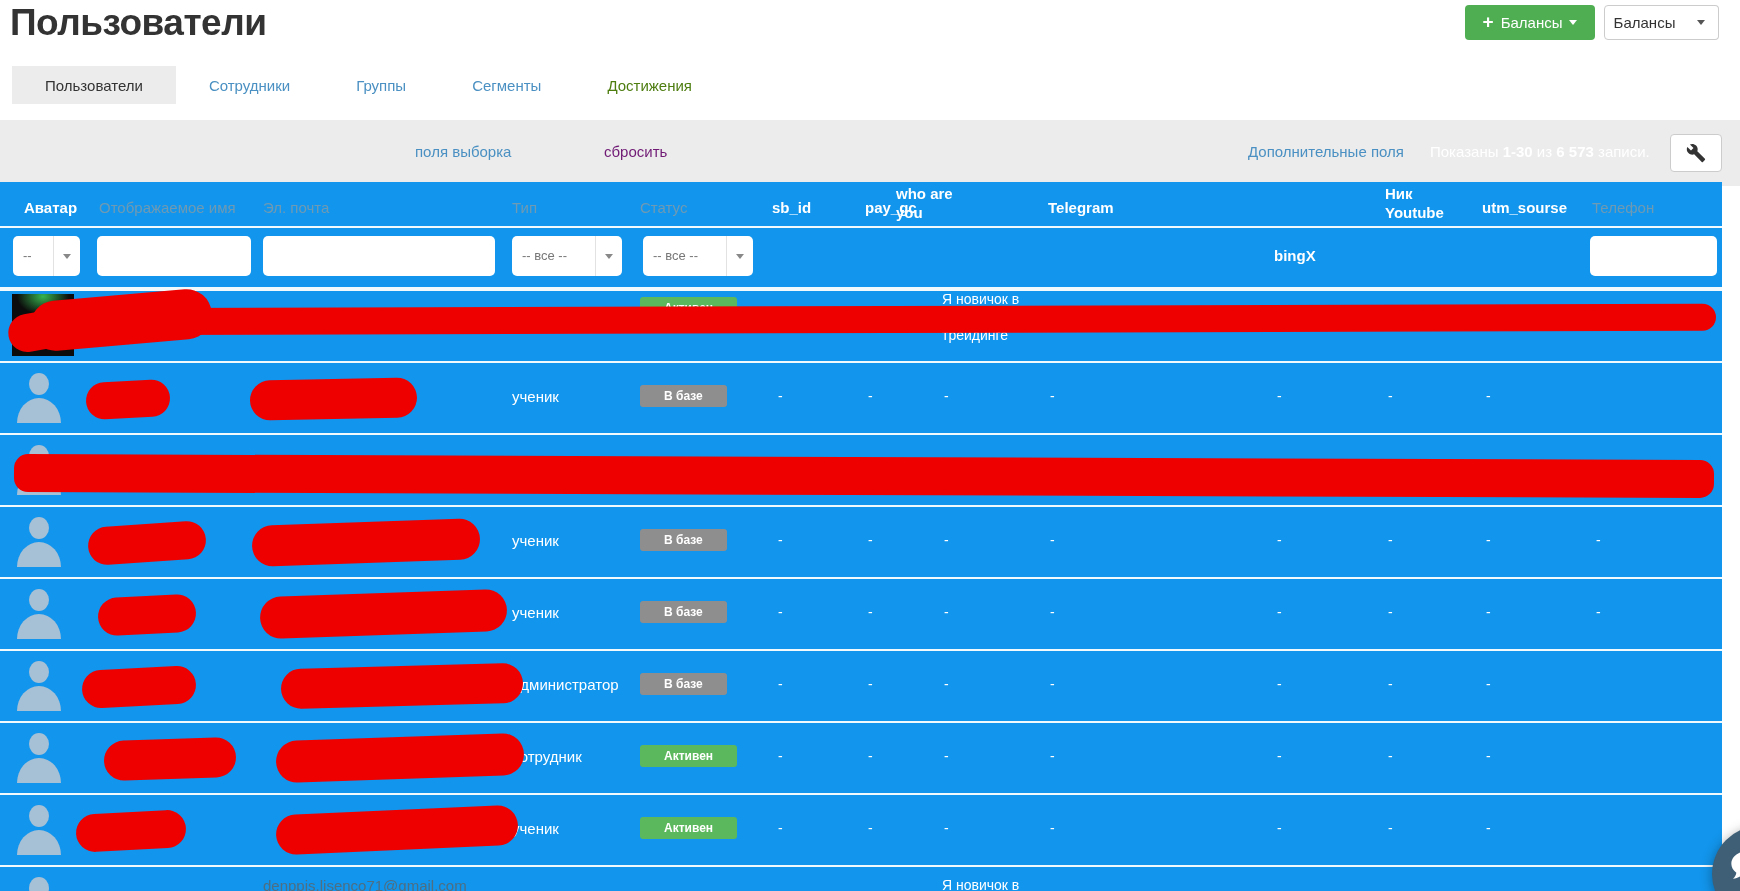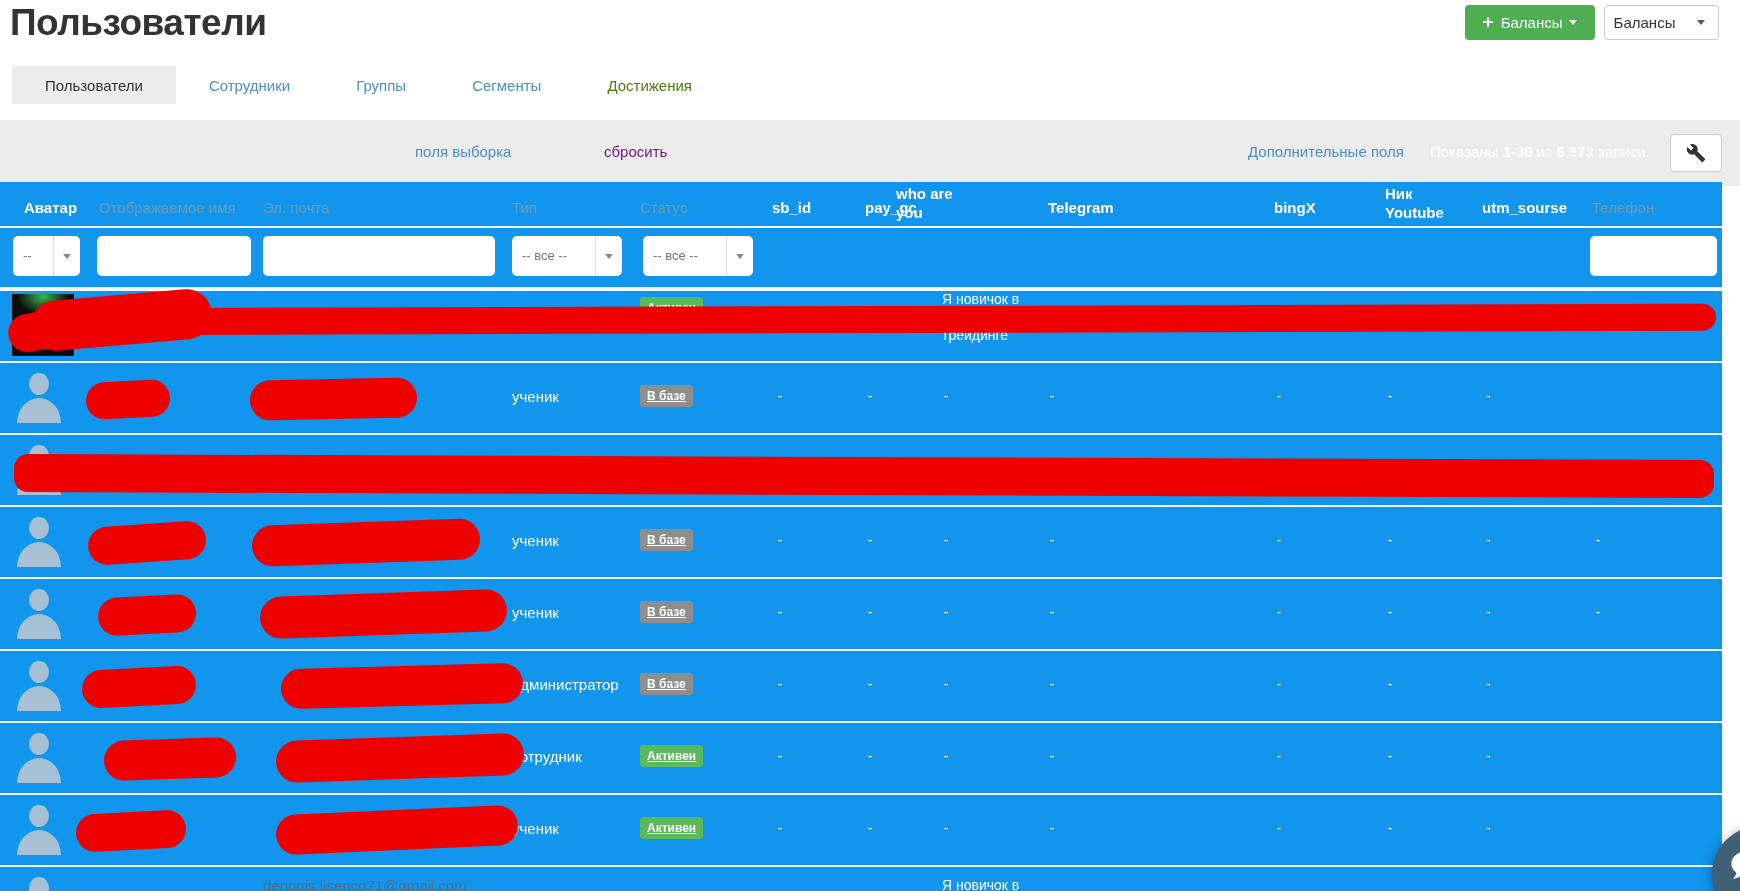--- a/index.html
+++ b/index.html
@@ -56,22 +56,22 @@
   .row-sep{position:absolute;left:0;top:0;width:100%;height:2px;background:rgba(255,255,255,0.95);}
 
   .av{position:absolute;left:13px;top:10px;width:52px;height:52px;}
   .av .head{position:absolute;left:16px;top:2px;width:20px;height:22px;border-radius:50%;}
   .av .torso{position:absolute;left:4px;top:27px;width:44px;height:25px;border-radius:50% 50% 0 0 / 100% 100% 0 0;}
   .av-photo{position:absolute;left:12px;top:5px;width:62px;height:62px;background:#0c0c0c;overflow:hidden;}
   .av-photo::after{content:"";position:absolute;inset:0;
       background:radial-gradient(60% 42% at 50% 4%, rgba(57,190,82,0.95), rgba(12,12,12,0) 70%);}
 
   .cell-type{position:absolute;left:512px;top:27px;font-size:15px;color:#fff;}
-  .badge{position:absolute;left:640px;top:24px;padding:5px 7px;font-size:12px;font-weight:700;color:#fff;
-         border-radius:3px;line-height:1;z-index:1;text-decoration:underline;}
+  .badge{position:absolute;left:640px;top:24px;padding:5px 24px;font-size:12px;font-weight:700;color:#fff;
+         border-radius:3px;line-height:1;z-index:1;}
   .dash{position:absolute;top:27px;font-size:14px;color:#fff;}
   .who-line{position:absolute;left:942px;font-size:14px;color:#fff;white-space:nowrap;}
   .cell-email{position:absolute;left:263px;font-size:15px;}
   .red{position:absolute;z-index:5;}
 
   
   .fab{position:absolute;left:1712px;top:826px;width:96px;height:96px;border-radius:50%;
        box-shadow:0 2px 12px rgba(0,0,0,0.35);cursor:pointer;}
   .fab svg{position:absolute;left:15px;top:20px;}
 </style>
@@ -148,21 +148,21 @@
   <div class="th" style="left: 24px;">Аватар</div>
       <div class="th sortable" style="left: 99px;">Отображаемое имя</div>
       <div class="th sortable" style="left: 263px;">Эл. почта</div>
       <div class="th sortable" style="left: 512px;">Тип</div>
       <div class="th sortable" style="left: 640px;">Статус</div>
       <div class="th" style="left: 772px;">sb_id</div>
       <div class="th" style="left: 865px;">pay_gc</div>
       <div class="th two-line" style="left: 896px;">who are
 you</div>
       <div class="th" style="left: 1048px;">Telegram</div>
-      <div class="th" style="left: 1274px;">bingX</div>
+      <div class="th" style="left: 1274px; margin-top: 48px;">bingX</div>
       <div class="th two-line" style="left: 1385px;">Ник
 Youtube</div>
       <div class="th" style="left: 1482px;">utm_sourse</div>
       <div class="th sortable" style="left: 1592px;">Телефон</div>
       <div class="row" style="top: 107px;">
         <div class="row-sep"></div>
         <div class="av-photo"></div>
         <span class="badge" style="background: rgb(92, 184, 92); top: 8px;">Активен</span>
         <span class="who-line" style="top: 2px;">Я новичок в</span>
         <span class="who-line" style="top: 38px;">трейдинге</span>

